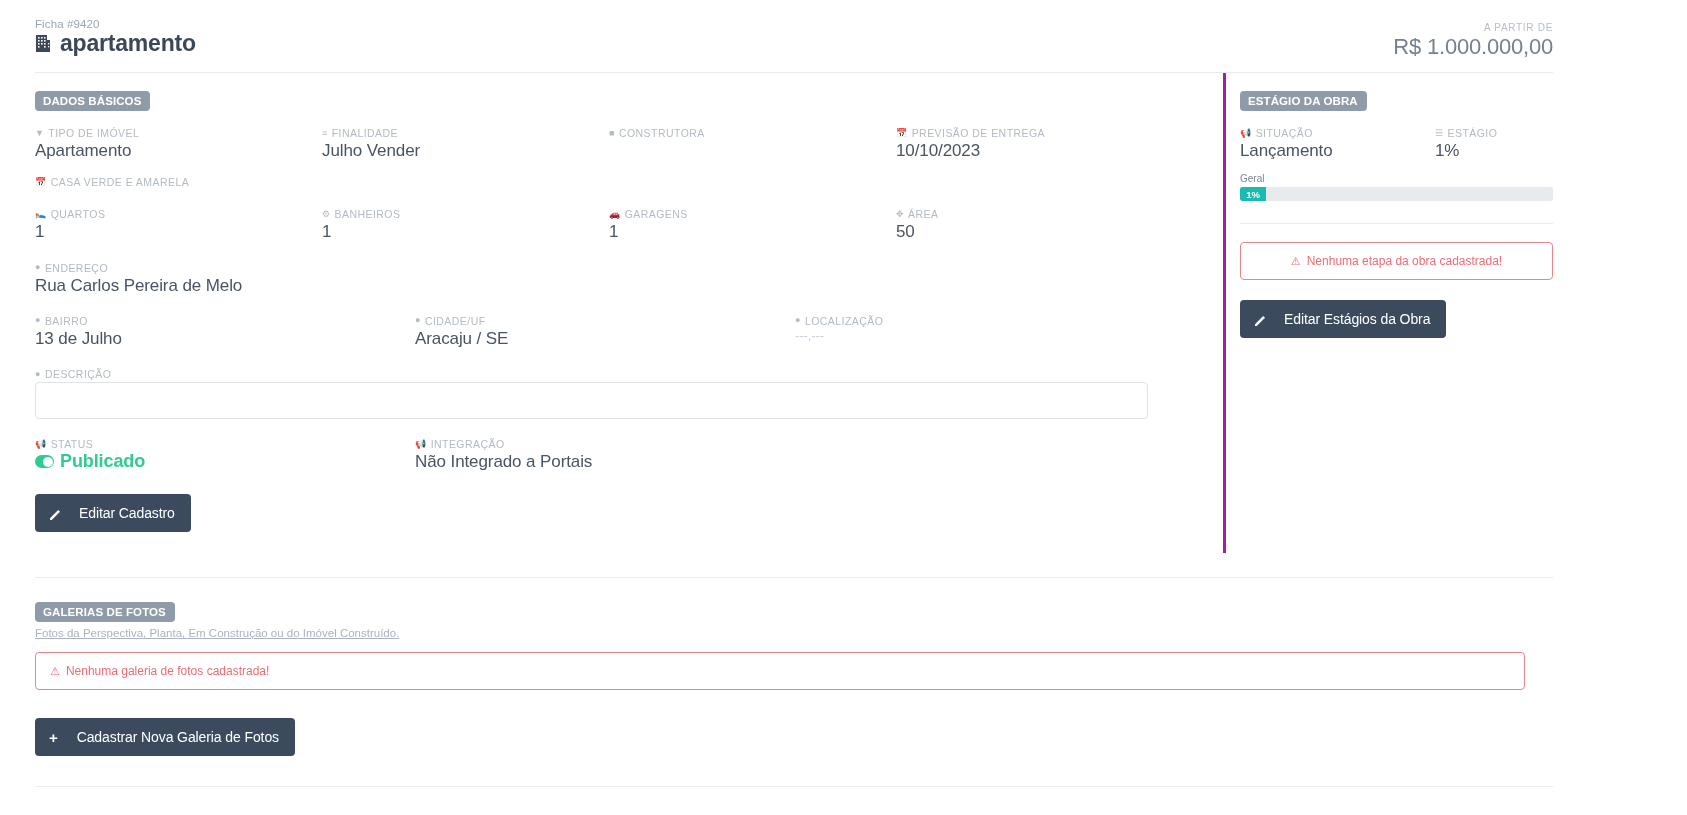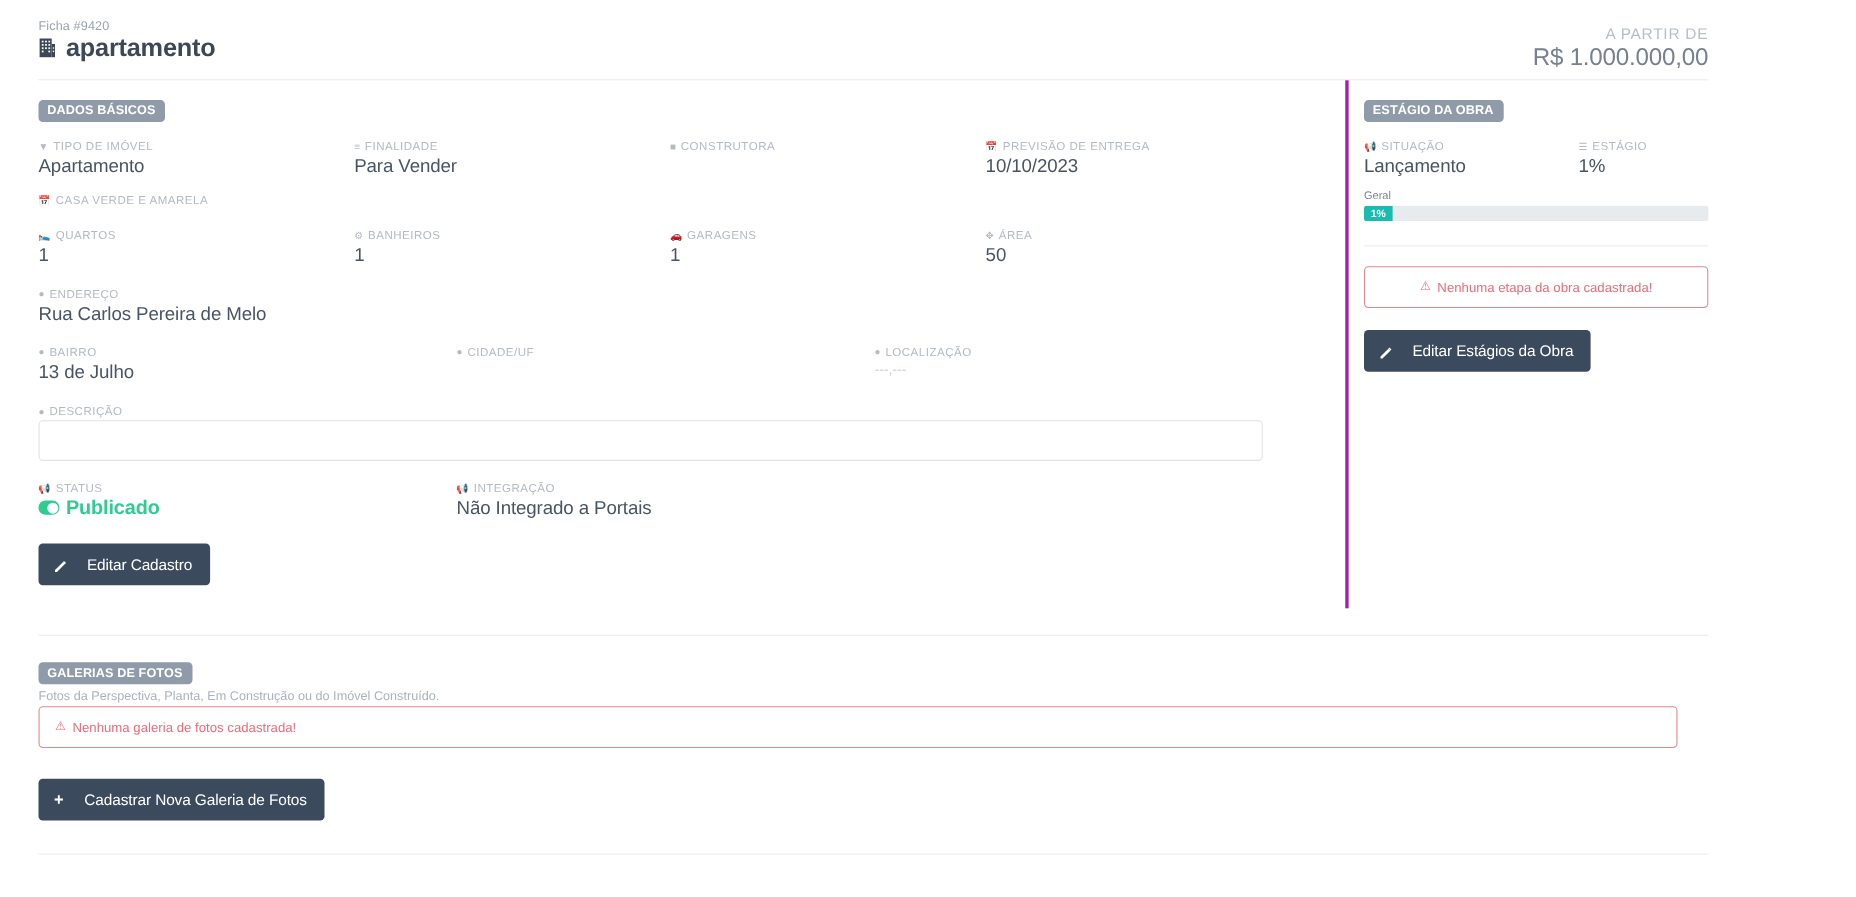--- a/index.html
+++ b/index.html
@@ -40,21 +40,21 @@
   }
   .title-text {
     font-size: 23px;
     font-weight: bold;
     color: #3c4858;
     letter-spacing: -.2px;
     line-height: 1;
   }
   .header-right { text-align: right; padding-top: 4px; }
   .price-label {
-    font-size: 14px;
+    font-size: 10px;
     color: #b6bec9;
     letter-spacing: .7px;
     margin-bottom: 1px;
   }
   .price-value {
     font-size: 22px;
     color: #76818f;
     letter-spacing: -.2px;
   }
   .hr {
@@ -206,21 +206,22 @@
   .alert-danger.left { justify-content: flex-start; padding-left: 14px; }
   .warn-tri { font-size: 11px; color: #ef6b75; line-height: 1; }
   
   .bottom-hr { height: 1px; background: #e9ecef; margin: 24px 48px 0 35px; }
   .bottom {
     padding: 24px 76px 0 35px;
   }
   .galleries-hint {
     font-size: 11.5px;
     color: #aab3bd;
-    margin: -11px 0 3px 0;
+    margin: -11px 0 13px 0;
+    text-decoration: underline;
   }
   .footer-hr { height: 1px; background: #e9ecef; margin: 30px 48px 0 35px; }
 </style>
 </head>
 <body>
 
 <div class="page">
 
   <div class="header">
     <div class="header-left">
@@ -269,21 +270,21 @@
             <span class="ic">▼</span>
             <span>TIPO DE IMÓVEL</span>
           </div>
           <div class="field-value">Apartamento</div>
         </div>
         <div class="cell w4">
           <div class="field-label">
             <span class="ic">≡</span>
             <span>FINALIDADE</span>
           </div>
-          <div class="field-value">Para Vender</div>
+          <div class="field-value">Julho Vender</div>
         </div>
         <div class="cell w4">
           <div class="field-label">
             <span class="ic">■</span>
             <span>CONSTRUTORA</span>
           </div>
         </div>
         <div class="cell w4">
           <div class="field-label">
             <span class="ic">📅</span>
@@ -349,20 +350,21 @@
             <span class="ic">●</span>
             <span>BAIRRO</span>
           </div>
           <div class="field-value">13 de Julho</div>
         </div>
         <div class="cell w2">
           <div class="field-label">
             <span class="ic">●</span>
             <span>CIDADE/UF</span>
           </div>
+          <div class="field-value">Aracaju / SE</div>
         </div>
         <div class="cell">
           <div class="field-label">
             <span class="ic">●</span>
             <span>LOCALIZAÇÃO</span>
           </div>
           <div class="field-value muted">---,---</div>
         </div>
       </div>
 

